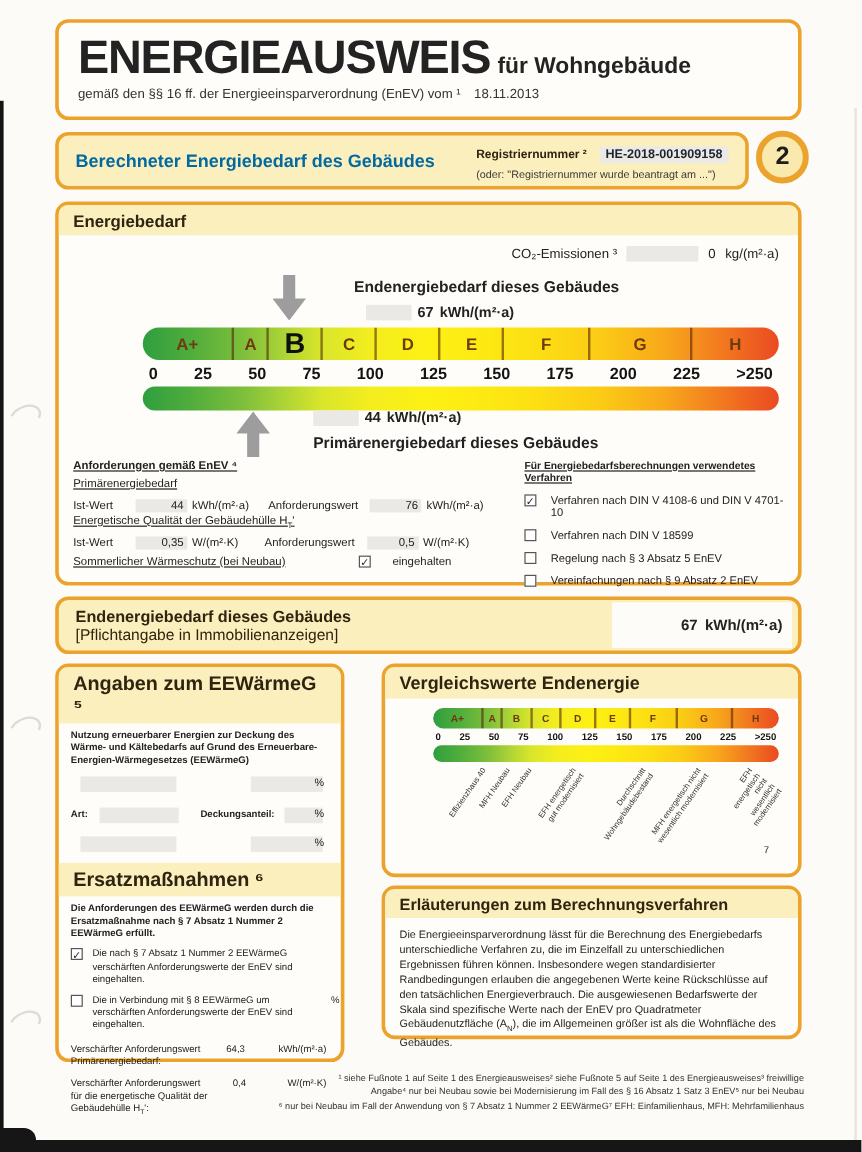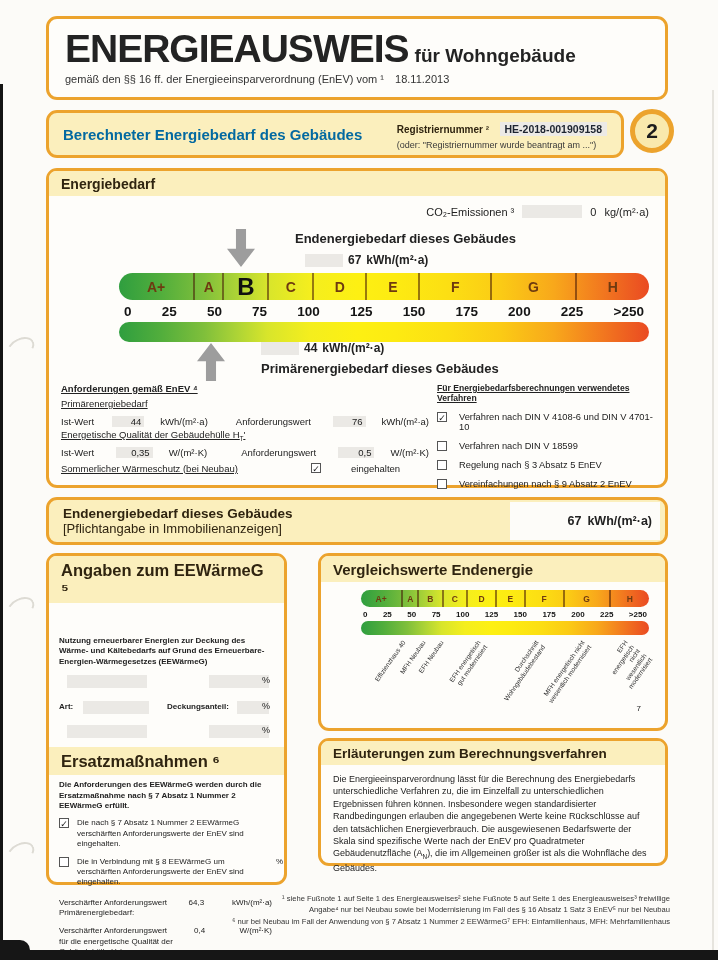--- a/index.html
+++ b/index.html
@@ -39,21 +39,21 @@
   .seg.rated{font-size:24px;color:#101010;}
   .sc-numbers{height:22px;display:flex;justify-content:space-between;align-items:center;
               font-weight:bold;font-size:13.5px;color:#141414;padding:0 5px;}
   .sc-bottom{height:20px;border-radius:12px;}
   .arrow{position:absolute;background:#9d9d9d;}
   .arrow.down{clip-path:polygon(32% 0,68% 0,68% 52%,100% 52%,50% 100%,0 52%,32% 52%);}
   .arrow.up{clip-path:polygon(50% 0,100% 48%,68% 48%,68% 100%,32% 100%,32% 48%,0 48%);}
   
   .u{text-decoration:underline;}
   .small-h{font-size:9.5px;font-weight:bold;color:#222;}
-  .frow{display:flex;align-items:center;font-size:9.5px;height:16px;white-space:nowrap;gap:12px;}
+  .frow{display:flex;align-items:center;font-size:9.5px;height:16px;white-space:nowrap;}
   .fval{display:inline-block;background:#ebe9e5;width:40px;text-align:right;padding-right:3px;font-weight:normal;}
   .vf-item{display:flex;align-items:flex-start;margin-top:9px;font-size:9.3px;}
   
   .ee-l1{font-size:13.5px;font-weight:bold;color:#2f2410;}
   .ee-l2{font-size:13px;color:#2f2410;}
   .ee-valbox{background:#fdfcf9;height:38px;width:150px;display:flex;align-items:center;
              justify-content:flex-end;padding-right:8px;box-sizing:border-box;font-weight:bold;font-size:12.5px;}
   
   .tiny-b{font-size:8px;font-weight:bold;line-height:1.3;color:#222;}
   .tiny{font-size:8px;line-height:1.3;color:#222;}
@@ -204,21 +204,21 @@
       <div class="ee-l2">[Pflichtangabe in Immobilienanzeigen]</div>
     </div>
     <div class="ee-valbox">
       <span>67</span>
       <span style="margin-left:6px;">kWh/(m²·a)</span>
     </div>
   </div>
 
   <div class="obox" style="left:46px;top:553px;width:241px;height:332px;">
     <div class="band" style="font-size:16.5px;">Angaben zum EEWärmeG ⁵</div>
-    <div class="tiny-b" style="padding:5px 12px 0 10px;margin-top:28px;">Nutzung erneuerbarer Energien zur Deckung des Wärme- und Kältebedarfs auf Grund des Erneuerbare-Energien-Wärmegesetzes (EEWärmeG)</div>
+    <div class="tiny-b" style="padding:5px 12px 0 10px;">Nutzung erneuerbarer Energien zur Deckung des Wärme- und Kältebedarfs auf Grund des Erneuerbare-Energien-Wärmegesetzes (EEWärmeG)</div>
     <div class="pct-row" style="margin-top:4px;">
       <span class="gfield" style="position:absolute;left:18px;top:4px;width:80px;"></span>
       <span class="gfield" style="position:absolute;left:160px;top:4px;width:60px;"></span>
       <span class="pct">%</span>
     </div>
     <div class="pct-row" style="margin-top:4px;">
       <span class="tiny-b" style="position:absolute;left:10px;top:5px;">Art:</span>
       <span class="gfield" style="position:absolute;left:34px;top:4px;width:66px;"></span>
       <span class="tiny-b" style="position:absolute;left:118px;top:5px;">Deckungsanteil:</span>
       <span class="gfield" style="position:absolute;left:188px;top:4px;width:32px;"></span>

